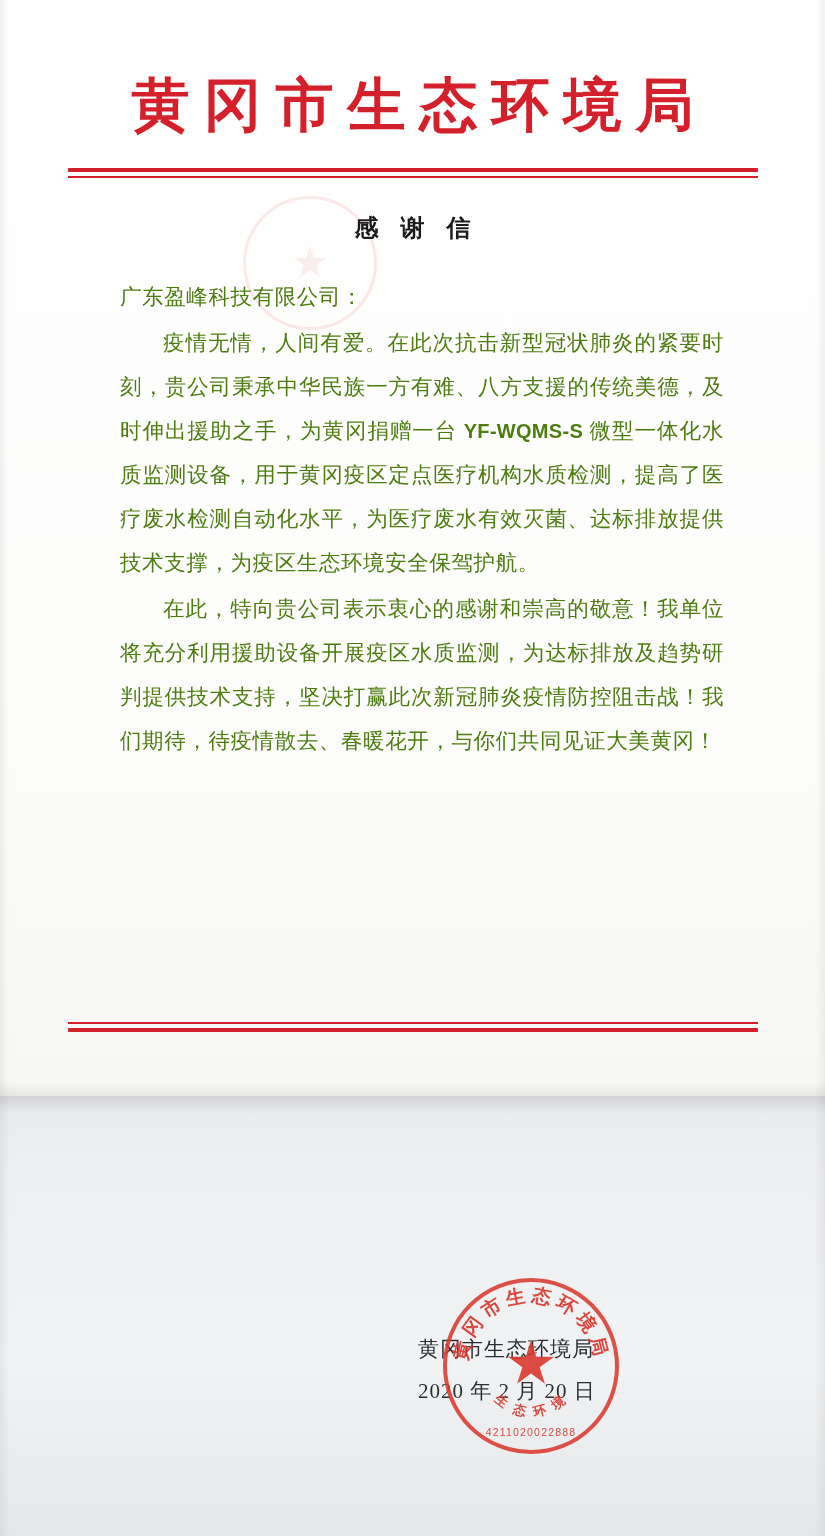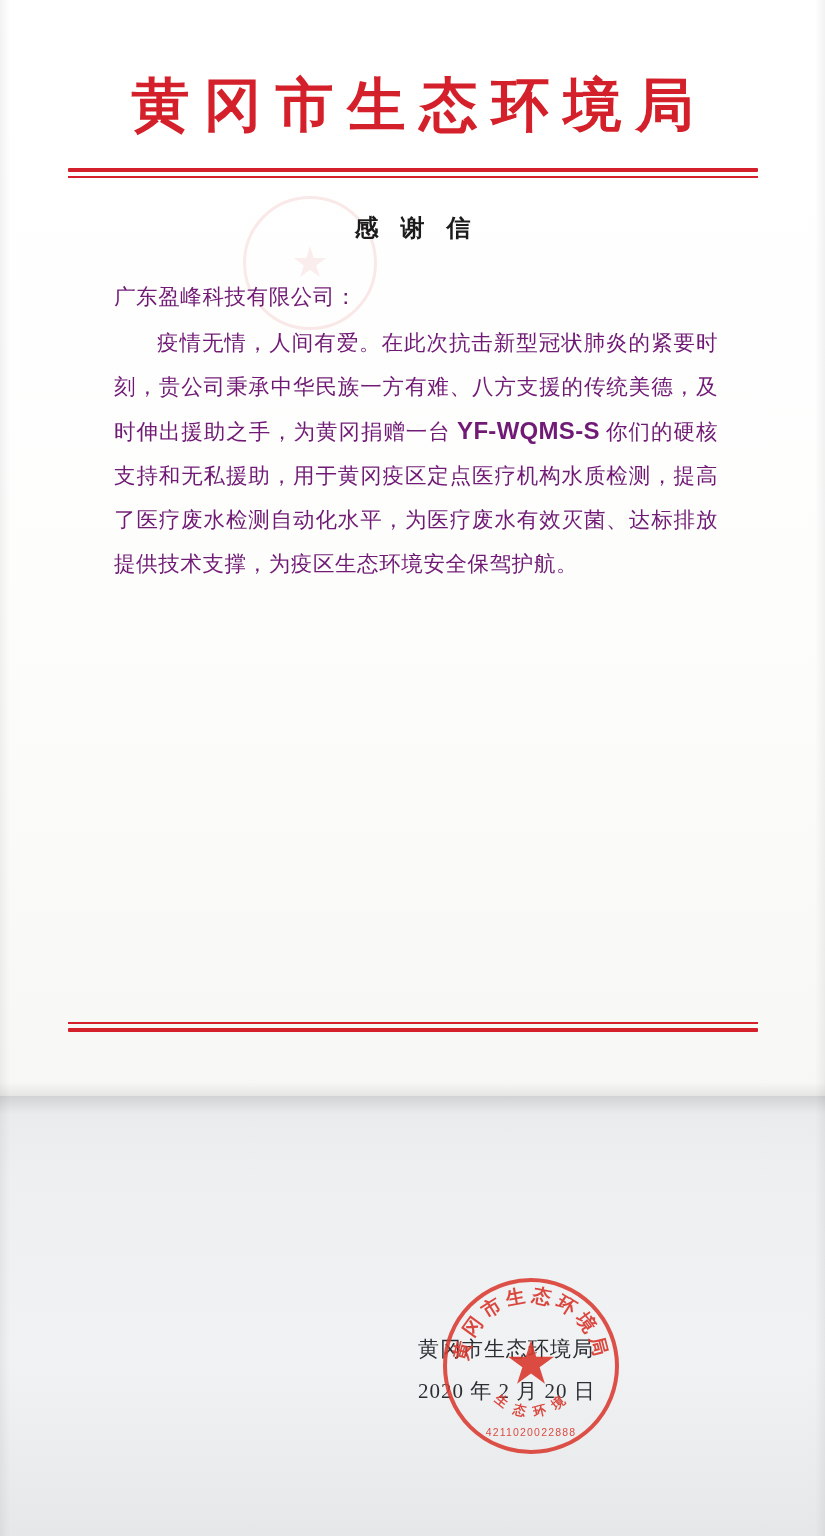--- a/index.html
+++ b/index.html
@@ -84,45 +84,45 @@
     text-align: center;
     font-size: 24px;
     font-weight: 700;
     letter-spacing: 8px;
     color: #1b1b1b;
     text-indent: 8px;
   }
 
   .body-block {
     position: absolute;
-    left: 114px;
+    left: 120px;
     top: 275px;
     width: 604px;
-    color: #701a75;
+    color: #4d7c0f;
     font-size: 21.5px;
     line-height: 44px;
     letter-spacing: 0.6px;
     text-align: justify;
     text-justify: inter-ideograph;
   }
   .salutation {
     margin: 0 0 2px 0;
     font-size: 21.5px;
     line-height: 44px;
   }
   .para {
     margin: 0;
     text-indent: 2em;
   }
   .para + .para { margin-top: 2px; }
   .latin {
     font-family: "Liberation Sans", "DejaVu Sans", sans-serif;
     font-weight: 700;
     letter-spacing: 0.3px;
-    font-size: 24px;
+    font-size: 20px;
   }
 
   
   .seal-ghost {
     position: absolute;
     left: 243px;
     top: 196px;
     width: 128px;
     height: 128px;
     border-radius: 50%;
@@ -248,23 +248,24 @@
     <div class="rule-thin"></div>
   </div>
 
   <div class="seal-ghost"></div>
 
   <div class="doc-title">感 谢 信</div>
 
   <div class="body-block">
     <p class="salutation">广东盈峰科技有限公司：</p>
 
-    <p class="para"><span>疫情无情，人间有爱。在此次抗击新型冠状肺炎的紧要时刻，贵公司秉承中华民族一方有难、八方支援的传统美德，及时伸出援助之手，为黄冈捐赠一台 </span><span class="latin">YF-WQMS-S</span><span> 你们的硬核支持和无私援助，用于黄冈疫区定点医疗机构水质检测，提高了医疗废水检测自动化水平，为医疗废水有效灭菌、达标排放提供技术支撑，为疫区生态环境安全保驾护航。</span></p>
-
-
+    <p class="para"><span>疫情无情，人间有爱。在此次抗击新型冠状肺炎的紧要时刻，贵公司秉承中华民族一方有难、八方支援的传统美德，及时伸出援助之手，为黄冈捐赠一台 </span><span class="latin">YF-WQMS-S</span><span> 微型一体化水质监测设备，用于黄冈疫区定点医疗机构水质检测，提高了医疗废水检测自动化水平，为医疗废水有效灭菌、达标排放提供技术支撑，为疫区生态环境安全保驾护航。</span></p>
+
+
+    <p class="para">在此，特向贵公司表示衷心的感谢和崇高的敬意！我单位将充分利用援助设备开展疫区水质监测，为达标排放及趋势研判提供技术支持，坚决打赢此次新冠肺炎疫情防控阻击战！我们期待，待疫情散去、春暖花开，与你们共同见证大美黄冈！</p>
   </div>
 
   <div class="rule-wrap-bottom">
     <div class="rule-thin"></div>
     <div class="rule-thick"></div>
   </div>
 
   <div class="sheet-bottom"></div>
 
   <div class="signature">

